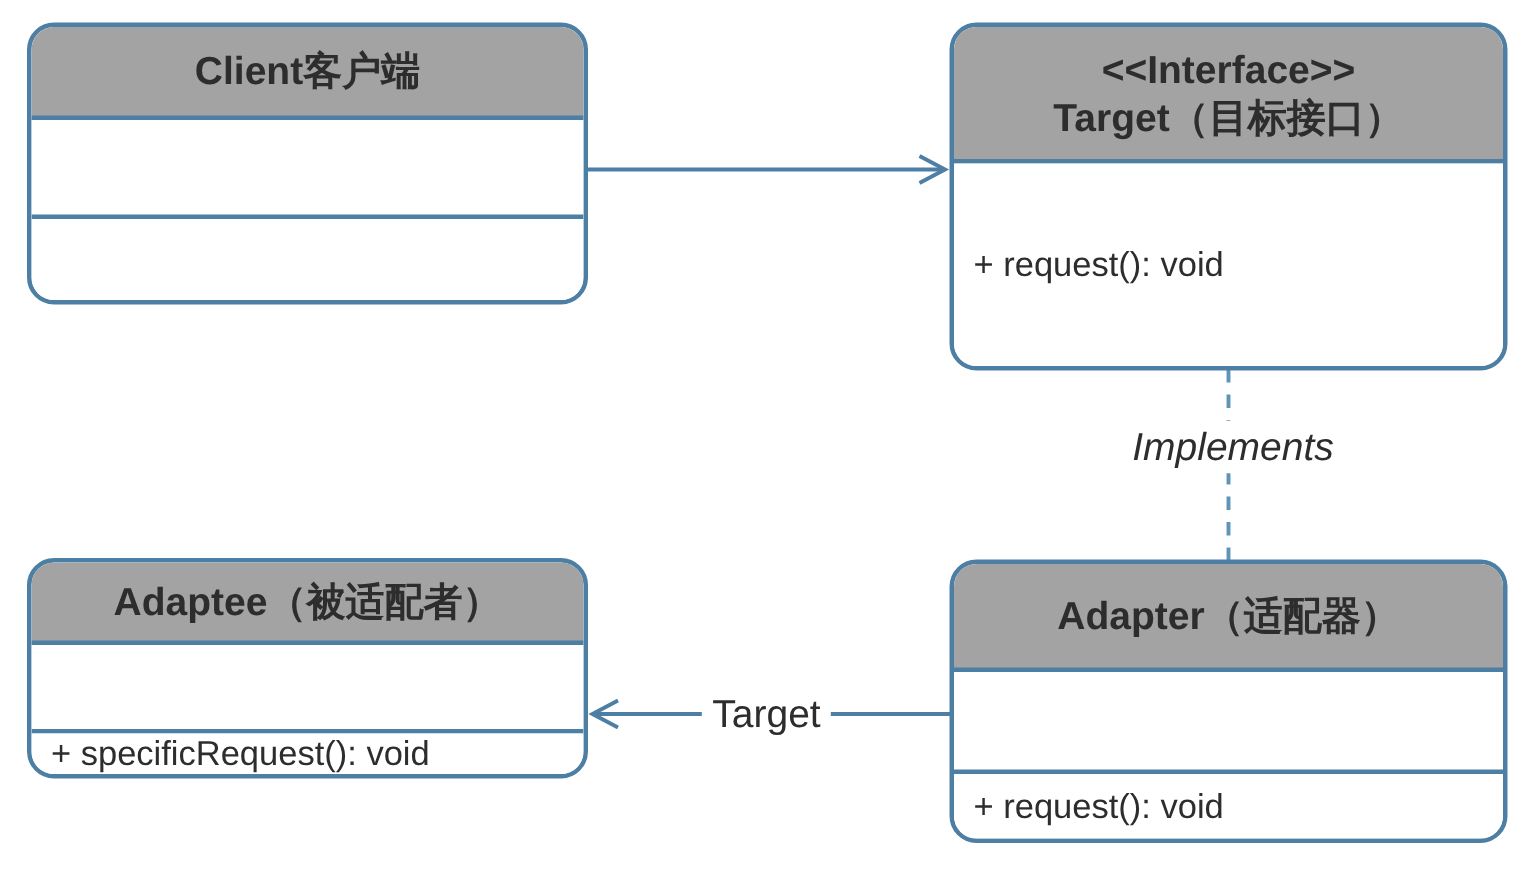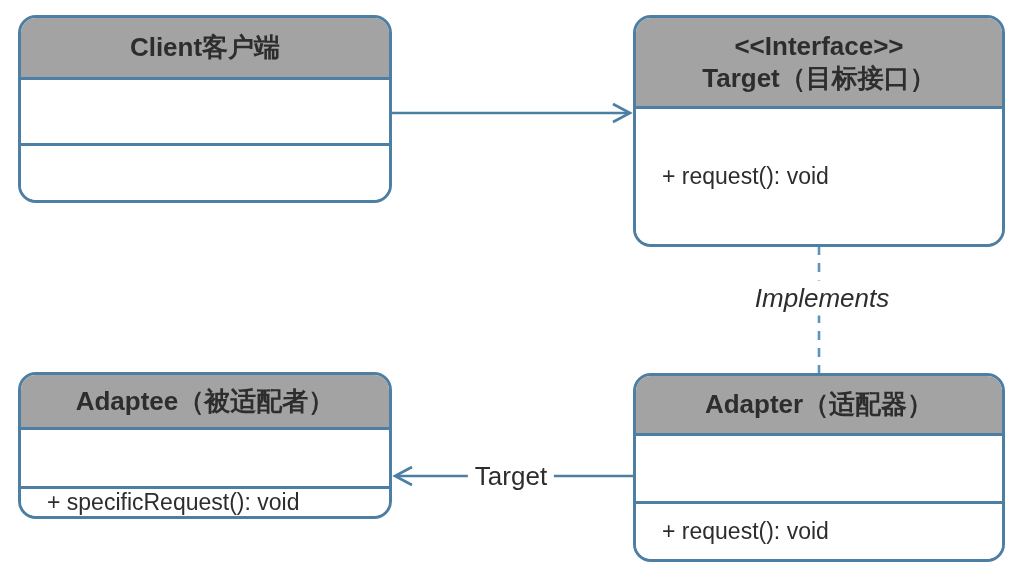--- a/index.html
+++ b/index.html
@@ -42,21 +42,21 @@
     font-size: 26px;
     color: #2d2d2d;
     line-height: 1.25;
     text-align: center;
   }
   .uml-compartment {
     box-sizing: border-box;
     border-bottom: 3px solid #4d7ea3;
     display: flex;
     align-items: center;
-    padding-left: 26px;
+    padding-left: 13px;
     font-size: 23px;
     color: #2d2d2d;
     background: #ffffff;
   }
   .uml-compartment.last {
     border-bottom: none;
     flex: 1;
   }
   .rel-label {
     position: absolute;
@@ -73,21 +73,21 @@
   #box-client .c1 { height: 66px; }
 
   #box-target  { left: 633px; top: 15px;  width: 372px; height: 232px; }
   #box-target .uml-header { height: 91px; }
 
   #box-adaptee { left: 18px;  top: 372px; width: 374px; height: 147px; }
   #box-adaptee .uml-header { height: 62px; }
   #box-adaptee .c1 { height: 66px; }
 
   #box-adapter { left: 633px; top: 373px; width: 372px; height: 189px; }
-  #box-adapter .uml-header { height: 60px; }
+  #box-adapter .uml-header { height: 72px; }
   #box-adapter .c1 { height: 68px; }
 
   #label-implements { left: 822px; top: 298px; font-style: italic; }
   #label-extends    { left: 511px; top: 476px; }
 </style>
 </head>
 <body>
 
 <div class="canvas">
 

